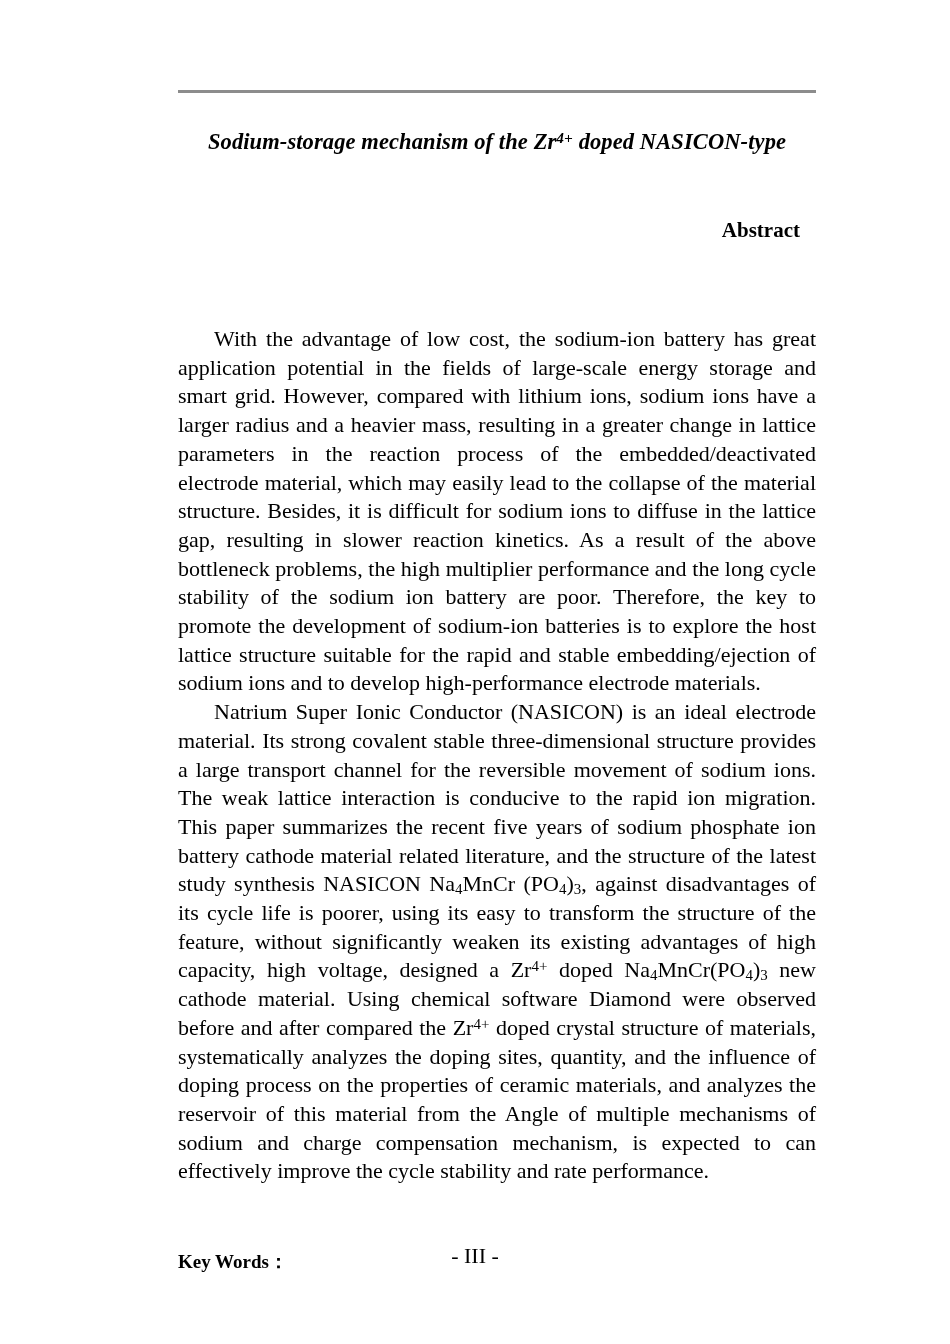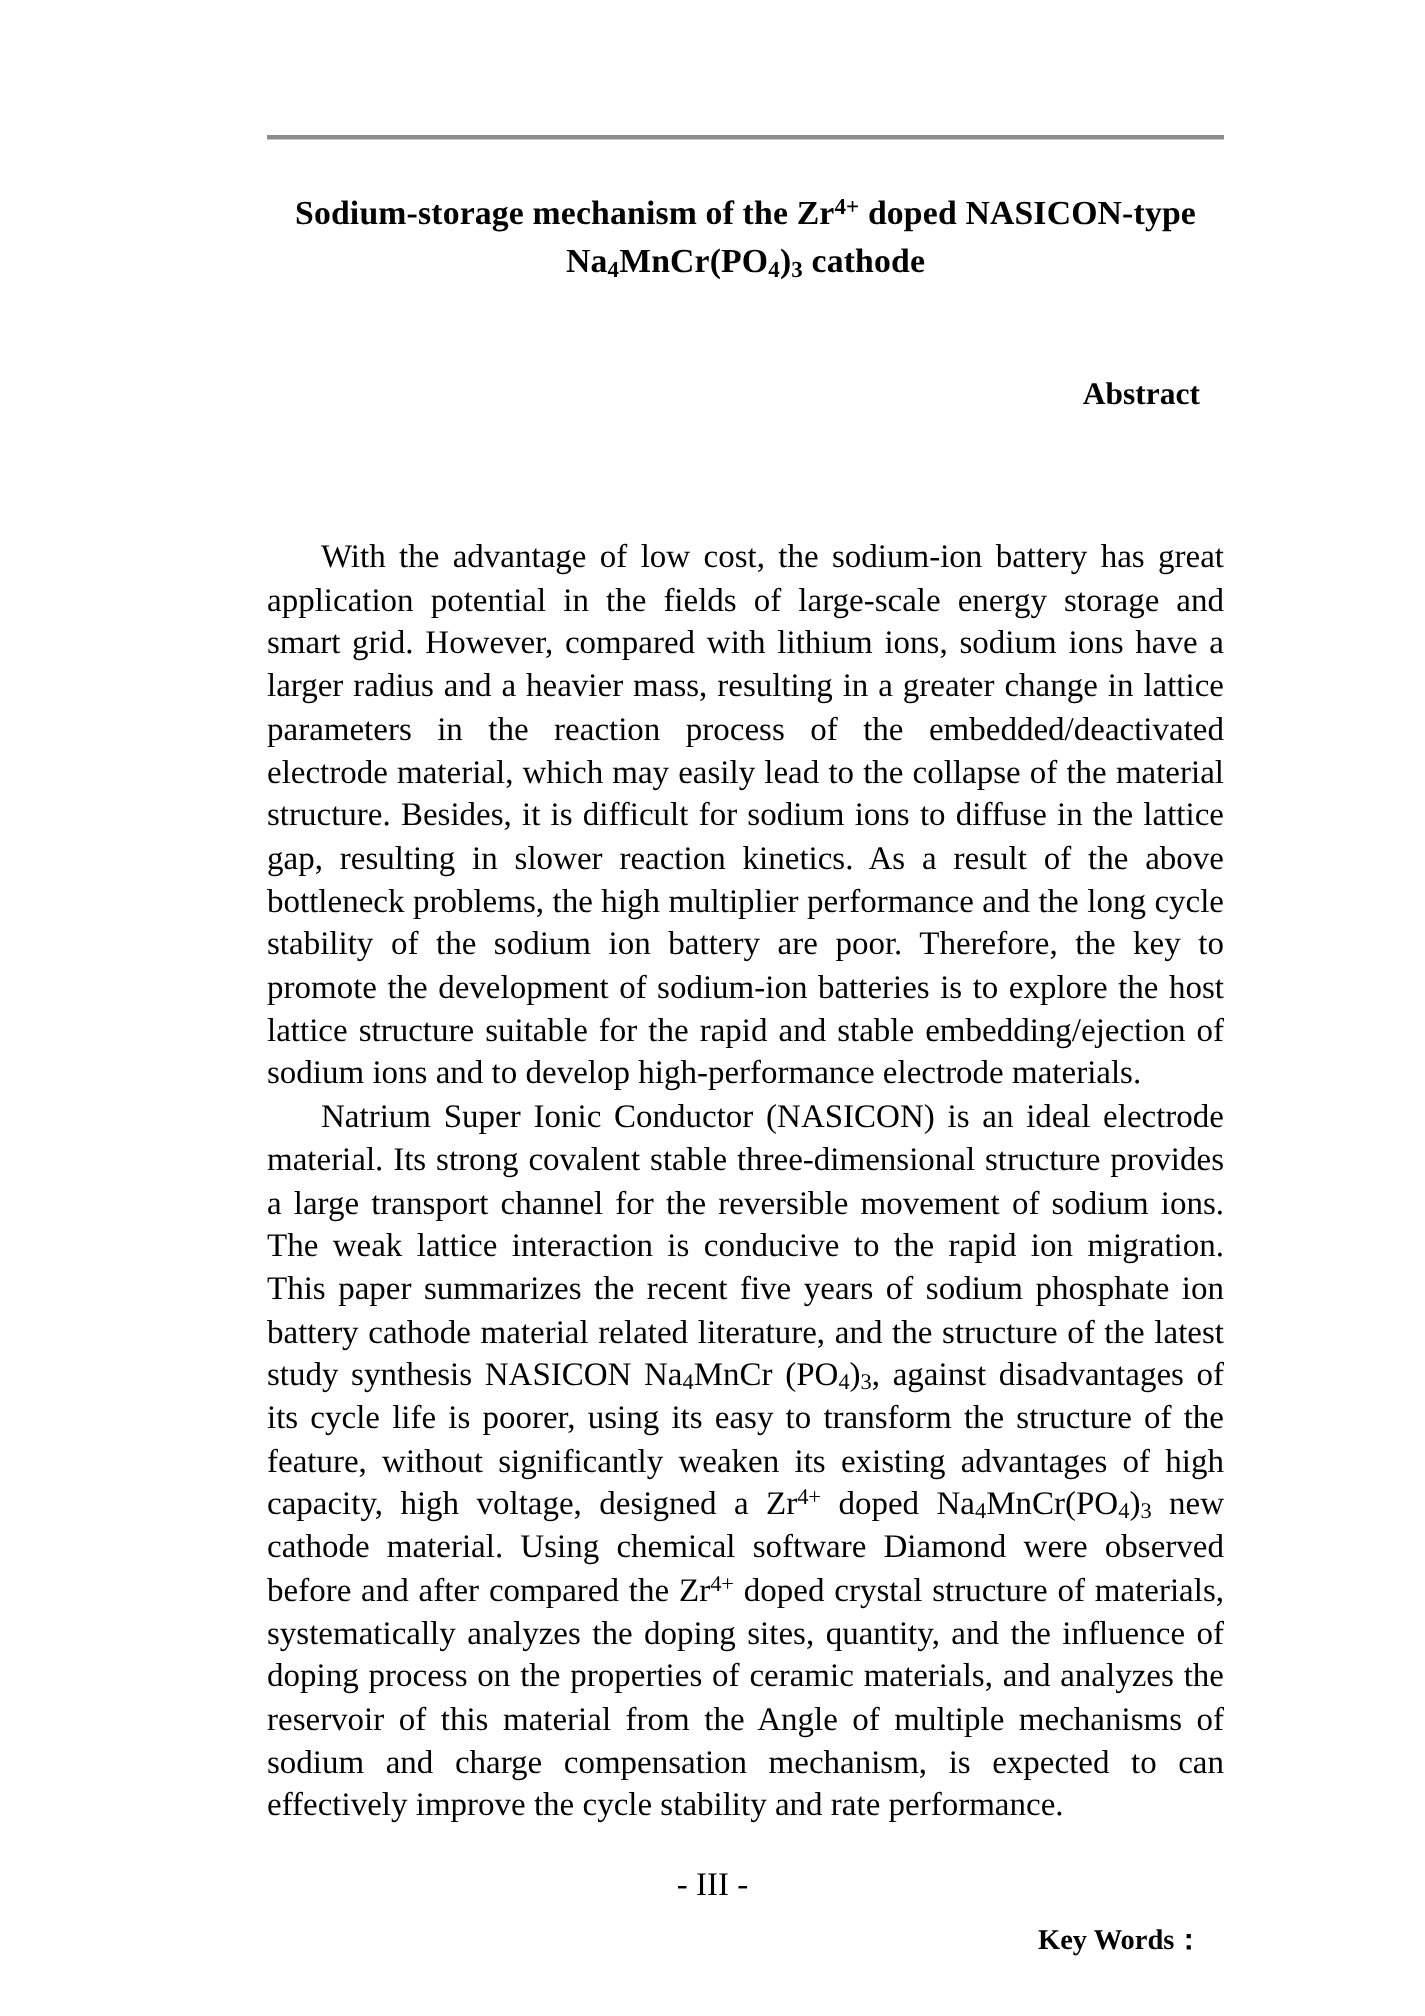--- a/index.html
+++ b/index.html
@@ -42,20 +42,21 @@
   }
 
   
   .doc-title {
     font-size: 22.5px;
     font-weight: bold;
     line-height: 32px;
     text-align: center;
     margin: 0;
     letter-spacing: 0.1px;
+    font-style: italic;
   }
 
   .abstract-heading {
     font-size: 21px;
     font-weight: bold;
     text-align: right;
     margin: 16px;
     padding-top: 44px;
   }
 
@@ -77,21 +78,20 @@
   sup { font-size: 0.68em; vertical-align: 0.42em; line-height: 0; }
 
   
   .keywords {
     padding-top: 62px;
     display: flex;
     align-items: flex-start;
     font-weight: bold;
     font-size: 19px;
     line-height: 28.5px;
-    justify-content: flex-end;
   }
   .kw-label {
     flex: 0 0 auto;
     width: 124px;
     white-space: nowrap;
   }
   .kw-value {
     flex: 1 1 auto;
     max-width: 500px;
   }
@@ -110,21 +110,20 @@
 <body>
 
 <div class="page">
 
   <div class="header-rule"></div>
 
   <div class="content">
 
     <h1 class="doc-title">
       <span><span>Sodium-storage mechanism of the Zr</span><sup>4+</sup><span> doped NASICON-type</span></span><br>
-      <span><span>Na</span><sub>4</sub><span>MnCr(PO</span><sub>4</sub><span>)</span><sub>3</sub><span> cathode</span></span>
     </h1>
 
     <h2 class="abstract-heading">Abstract</h2>
 
     <div class="body-block">
 
       <p class="para">With the advantage of low cost, the sodium-ion battery has great application potential in the fields of large-scale energy storage and smart grid. However, compared with lithium ions, sodium ions have a larger radius and a heavier mass, resulting in a greater change in lattice parameters in the reaction process of the embedded/deactivated electrode material, which may easily lead to the collapse of the material structure. Besides, it is difficult for sodium ions to diffuse in the lattice gap, resulting in slower reaction kinetics. As a result of the above bottleneck problems, the high multiplier performance and the long cycle stability of the sodium ion battery are poor. Therefore, the key to promote the development of sodium-ion batteries is to explore the host lattice structure suitable for the rapid and stable embedding/ejection of sodium ions and to develop high-performance electrode materials.</p>
 
       <p class="para"><span>Natrium Super Ionic Conductor (NASICON) is an ideal electrode material. Its strong covalent stable three-dimensional structure provides a large transport channel for the reversible movement of sodium ions. The weak lattice interaction is conducive to the rapid ion migration. This paper summarizes the recent five years of sodium phosphate ion battery cathode material related literature, and the structure of the latest study synthesis NASICON Na</span><sub>4</sub><span>MnCr (PO</span><sub>4</sub><span>)</span><sub>3</sub><span>, against disadvantages of its cycle life is poorer, using its easy to transform the structure of the feature, without significantly weaken its existing advantages of high capacity, high voltage, designed a Zr</span><sup>4+</sup><span> doped Na</span><sub>4</sub><span>MnCr(PO</span><sub>4</sub><span>)</span><sub>3</sub><span> new cathode material. Using chemical software Diamond were observed before and after compared the Zr</span><sup>4+</sup><span> doped crystal structure of materials, systematically analyzes the doping sites, quantity, and the influence of doping process on the properties of ceramic materials, and analyzes the reservoir of this material from the Angle of multiple mechanisms of sodium and charge compensation mechanism, is expected to can effectively improve the cycle stability and rate performance.</span></p>
 

